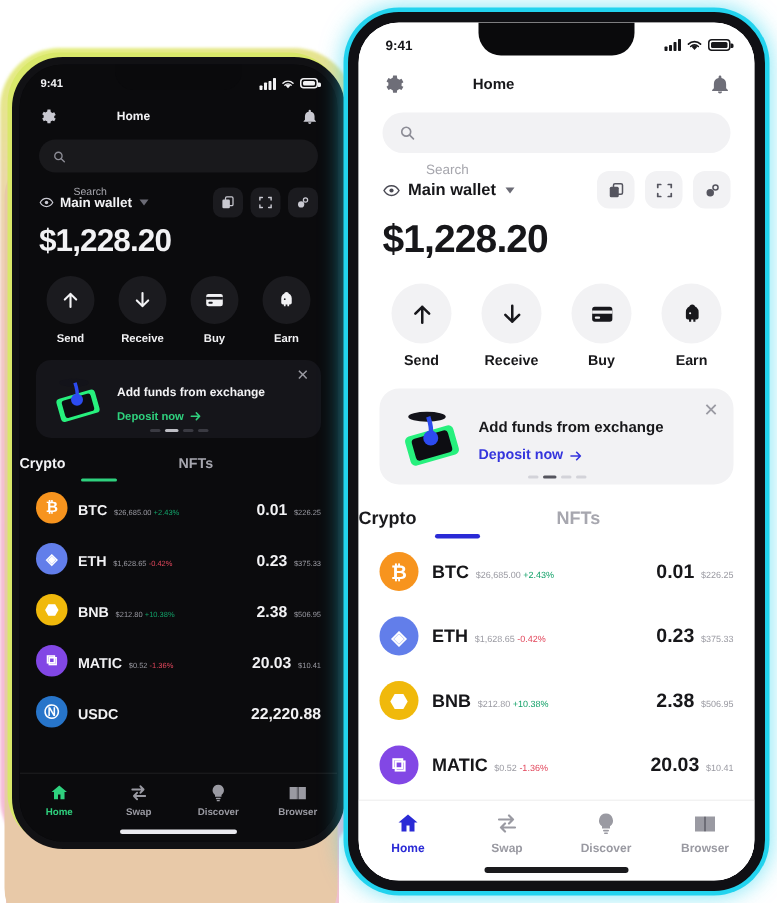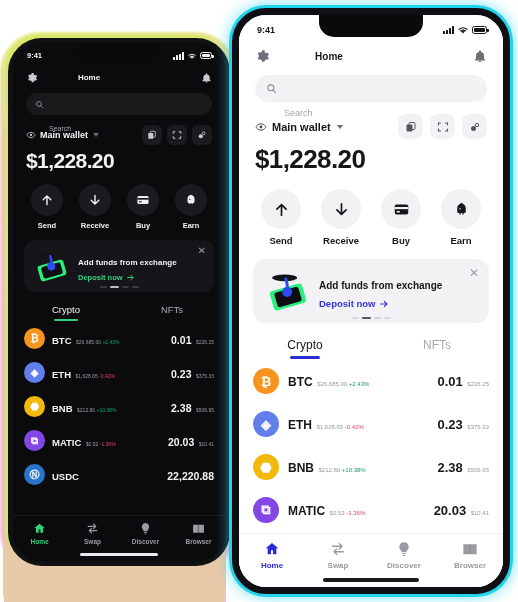--- a/index.html
+++ b/index.html
@@ -198,21 +198,21 @@
   .dots { position: absolute; bottom: 4px; left: 0; right: 0; display: flex; justify-content: center; gap: 3px; }
   .dots i { width: 7px; height: 2px; background: #d3d3d9; border-radius: 1px; display: block; }
   .screen-dark .dots i { background: #3a3a42; }
   .dots i.on { background: #55555e; width: 9px; }
   .screen-dark .dots i.on { background: #bdbdc4; }
 
   
   .tabs { display: flex; margin-top: 15px; }
   .phone-back .tabs { margin-top: 12px; }
   .tab {
-    flex: 1; text-align: center; font-size: 12px; font-weight: normal;
+    flex: 1; text-align: left; font-size: 12px; font-weight: bold;
     color: #a7a7af; padding-bottom: 7px; position: relative; cursor: pointer;
   }
   .phone-back .tab { font-size: 9.5px; padding-bottom: 6px; }
   .tab.on { color: #1a1a1d; }
   .screen-dark .tab.on { color: #f4f4f6; }
   .tab.on::after {
     content: ""; position: absolute; bottom: 0; left: 50%; transform: translateX(-50%);
     width: 30px; height: 3px; border-radius: 2px; background: #2a2ad6;
   }
   .screen-dark .tab.on::after { background: #2fd17e; width: 24px; height: 2.5px; }

